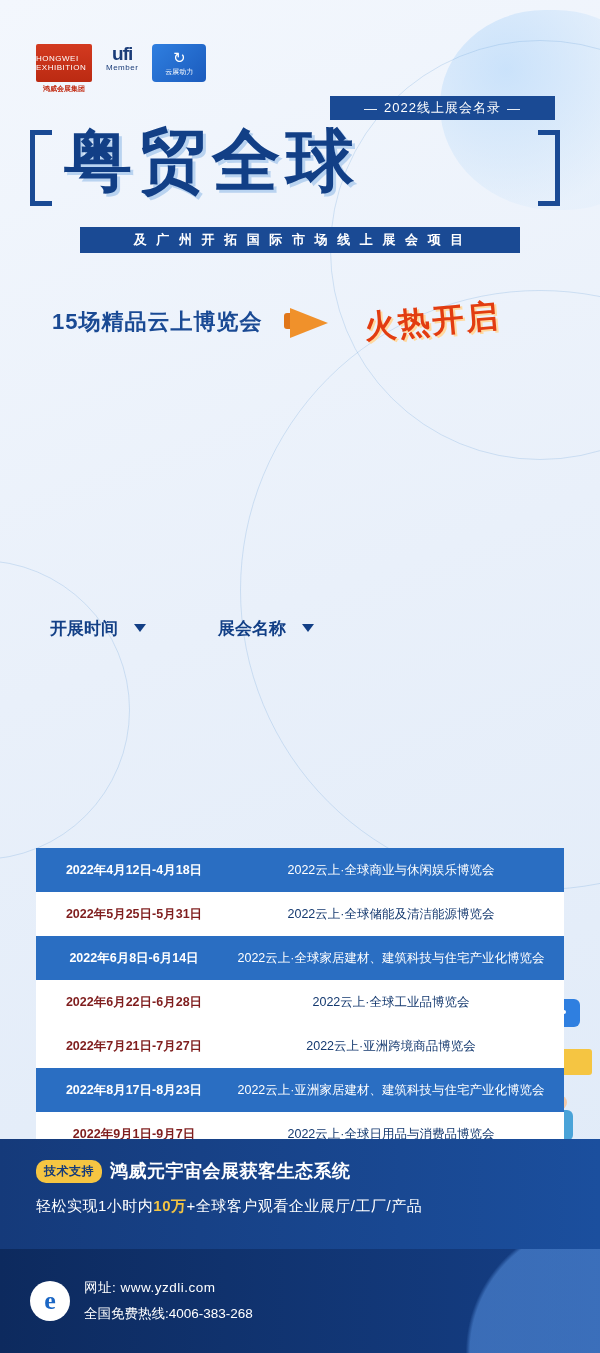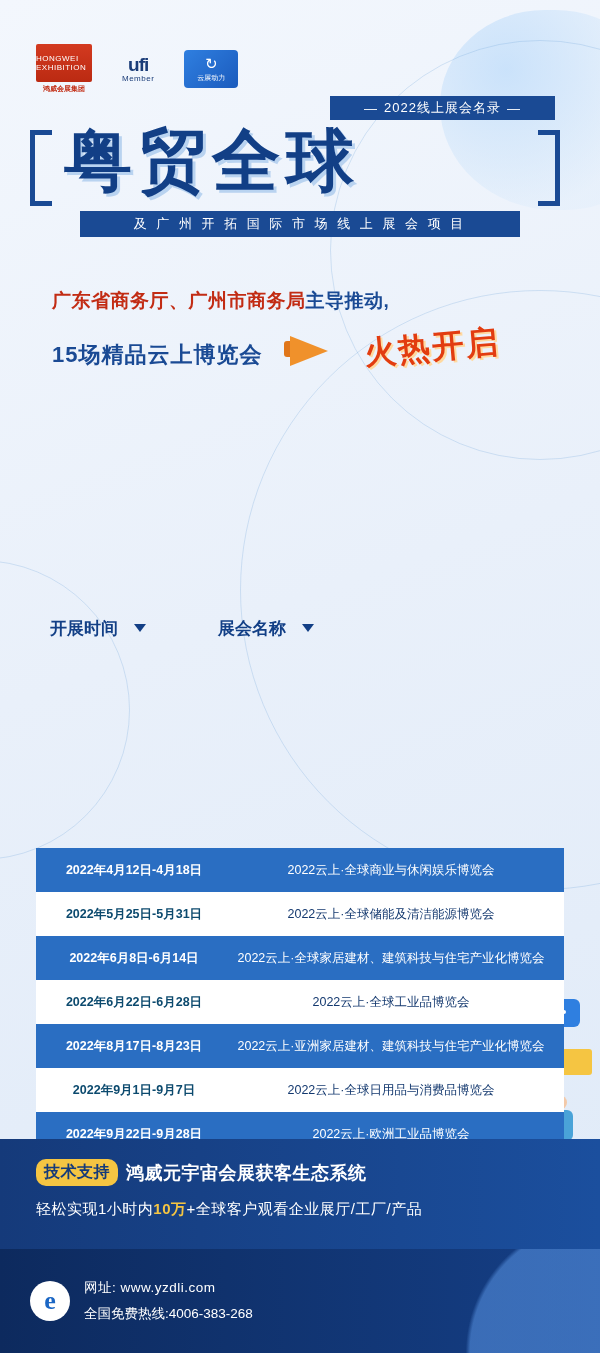--- a/index.html
+++ b/index.html
@@ -21,21 +21,21 @@
   .c1 { width:420px; height:420px; right:-150px; top:40px; }
   .c2 { width:600px; height:600px; right:-240px; top:290px; }
   .c3 { width:300px; height:300px; left:-170px; top:560px; }
   .blob {
     position:absolute; right:-60px; top:10px; width:220px; height:200px;
     background:radial-gradient(circle at 30% 30%, rgba(190,220,250,.75), rgba(214,233,250,.25) 70%);
     border-radius:50% 50% 45% 55%;
   }
 
   
-  .logos { position:absolute; left:36px; top:44px; display:flex; align-items:center; gap:30px; }
+  .logos { position:absolute; left:36px; top:44px; display:flex; align-items:flex-start; gap:14px; }
   .logo-box { display:flex; flex-direction:column; align-items:center; }
   .logo-hw {
     width:56px; height:38px; background:linear-gradient(180deg,#d33a20,#bb2a12);
     display:flex; align-items:center; justify-content:center; color:#fff;
     font-size:8px; letter-spacing:.5px; border-radius:2px;
   }
   .logo-hw-txt { font-size:7px; color:#c22c14; margin-top:2px; font-weight:bold; }
   .logo-ufi { display:flex; flex-direction:column; align-items:center; color:#1a3c78; }
   .logo-ufi .mark { font-size:19px; font-weight:bold; letter-spacing:-1px; line-height:1; }
   .logo-ufi .sub { font-size:8px; letter-spacing:.5px; }
@@ -63,30 +63,30 @@
   .bracket-l { left:30px; border-right:none; }
   .bracket-r { right:40px; border-left:none; }
   .bigtitle {
     font-family:"DejaVu Sans", sans-serif;
     font-size:68px; font-weight:bold; color:#123f86;
     letter-spacing:6px; line-height:1.08;
     text-shadow: 3px 3px 0 #b9d3f0;
     padding-left:18px;
   }
   .subbar {
-    margin:14px auto 0; width:440px; height:26px; background:#1a4a94;
+    margin:30px auto 0; width:440px; height:26px; background:#1a4a94;
     color:#fff; font-size:13px; letter-spacing:3px;
-    display:flex; align-items:center; justify-content:center;
+    display:flex; align-items:center; justify-content:center;font-weight:bold;
   }
 
   
   .promo { position:absolute; left:0; right:0; top:288px; padding-left:52px; }
   .promo-l1 { font-size:19px; font-weight:bold; color:#c22c14; letter-spacing:.5px; }
   .promo-l1 .blue { color:#1a4a94; }
-  .promo-l2 { margin-top:12px; display:flex; align-items:flex-end; gap:16px; }
+  .promo-l2 { margin-top:12px; display:flex; align-items:center; gap:16px; }
   .promo-l2 .t { font-size:22px; font-weight:bold; color:#1a4a94; letter-spacing:1px; }
   .horn {
     width:64px; height:40px; position:relative; margin-left:6px;
   }
   .horn .cone {
     position:absolute; left:6px; top:6px; width:0; height:0;
     border-top:15px solid transparent; border-bottom:15px solid transparent;
     border-left:38px solid #f0912b;
   }
   .horn .body {
@@ -103,21 +103,21 @@
   .table-wrap { position:absolute; left:36px; top:404px; width:528px; }
   .t-head { display:flex; padding:14px 14px 10px 14px; }
   .t-head .th { font-size:17px; font-weight:bold; color:#123f86; display:flex; align-items:center; gap:16px; }
   .t-head .th.c1 { width:168px; }
   .caret { width:0; height:0; border-left:6px solid transparent; border-right:6px solid transparent; border-top:8px solid #123f86; }
   .row { display:flex; align-items:center; height:44px; padding-left:14px; font-size:12.5px;text-align:center; }
   .row .d { width:168px; font-weight:bold; letter-spacing:0; }
   .row .n { flex:1; }
   .row.dark { background:#2a6ec2; color:#fff; }
   .row.light { background:#ffffff; color:#14396f; }
-  .row.light .d { color:#0c4a6e; }
+  .row.light .d { color:#7f1d1d; }
 
   
   .illus { position:absolute; right:14px; bottom:206px; width:220px; height:150px; pointer-events:none; }
   .scr { position:absolute; left:26px; top:34px; width:134px; height:80px; background:#f2f7fd; border:3px solid #1f5fae; border-radius:4px; }
   .scr .ln { height:5px; background:#cfe0f3; margin:9px 10px; border-radius:2px; }
   .scr .ln.s { width:52px; background:#9cc3ea; }
   .stand { position:absolute; left:78px; top:114px; width:30px; height:8px; background:#1f5fae; }
   .person { position:absolute; right:46px; top:26px; width:44px; height:96px; }
   .person .head { position:absolute; left:12px; top:0; width:20px; height:20px; background:#f3c9a8; border-radius:50%; }
   .person .hair { position:absolute; left:10px; top:-3px; width:24px; height:12px; background:#2c3e6b; border-radius:12px 12px 0 0; }
@@ -131,21 +131,21 @@
   .smallp .b2 { position:absolute; left:0; top:15px; width:27px; height:31px; background:#4aa3d8; border-radius:6px; }
 
   
   .footer-top {
     position:absolute; left:0; right:0; bottom:104px; height:110px;
     background:linear-gradient(90deg,#153a7a,#1b4f9e);
     color:#fff; padding:20px 0 0 36px;
   }
   .tag {
     display:inline-flex; align-items:center; justify-content:center;
-    background:#f5c542; color:#143a7a; font-size:16px; font-weight:bold;
+    background:#f5c542; color:#143a7a; font-size:12px; font-weight:bold;
     padding:3px 8px; border-radius:10px; margin-right:8px;
   }
   .f-l1 { font-size:18px; font-weight:bold; letter-spacing:.5px; display:flex; align-items:center; }
   .f-l2 { margin-top:14px; font-size:15px; letter-spacing:.5px; }
   .f-l2 .y { color:#f5c542; font-weight:bold; }
   .footer-bot {
     position:absolute; left:0; right:0; bottom:0; height:104px;
     background:linear-gradient(90deg,#0d2a5e,#17archival);
     background:linear-gradient(90deg,#0d2a5e,#153f86);
     color:#fff; display:flex; align-items:center; padding-left:30px; gap:14px;
@@ -190,23 +190,20 @@
     </div>
     <div class="bigtitle-wrap">
       <div class="bracket-l"></div>
       <div class="bracket-r"></div>
       <div class="bigtitle">粤贸全球</div>
     </div>
     <div class="subbar">及 广 州 开 拓 国 际 市 场 线 上 展 会 项 目</div>
   </div>
 
   <div class="promo">
-    <div class="promo-l1">
-      <span>广东省商务厅、广州市商务局</span><span class="blue">主导推动,</span>
-    </div>
     <div class="promo-l2">
       <span class="t">15场精品云上博览会</span>
       <span class="horn">
         <span class="body"></span>
           <span class="cone"></span>
       </span>
       <span class="hot">火热开启</span>
     </div>
   </div>
 
@@ -255,20 +252,24 @@
           <div class="n">2022云上·全球储能及清洁能源博览会</div>
         </div>
         <div class="row dark">
           <div class="d">2022年6月8日-6月14日</div>
           <div class="n">2022云上·全球家居建材、建筑科技与住宅产业化博览会</div>
         </div>
         <div class="row light">
           <div class="d">2022年6月22日-6月28日</div>
           <div class="n">2022云上·全球工业品博览会</div>
         </div>
+        <div class="row light">
+          <div class="d">2022年7月21日-7月27日</div>
+          <div class="n">2022云上·亚洲跨境商品博览会</div>
+        </div>
         <div class="row dark">
           <div class="d">2022年8月17日-8月23日</div>
           <div class="n">2022云上·亚洲家居建材、建筑科技与住宅产业化博览会</div>
         </div>
         <div class="row light">
           <div class="d">2022年9月1日-9月7日</div>
           <div class="n">2022云上·全球日用品与消费品博览会</div>
         </div>
         <div class="row dark">
           <div class="d">2022年9月22日-9月28日</div>

